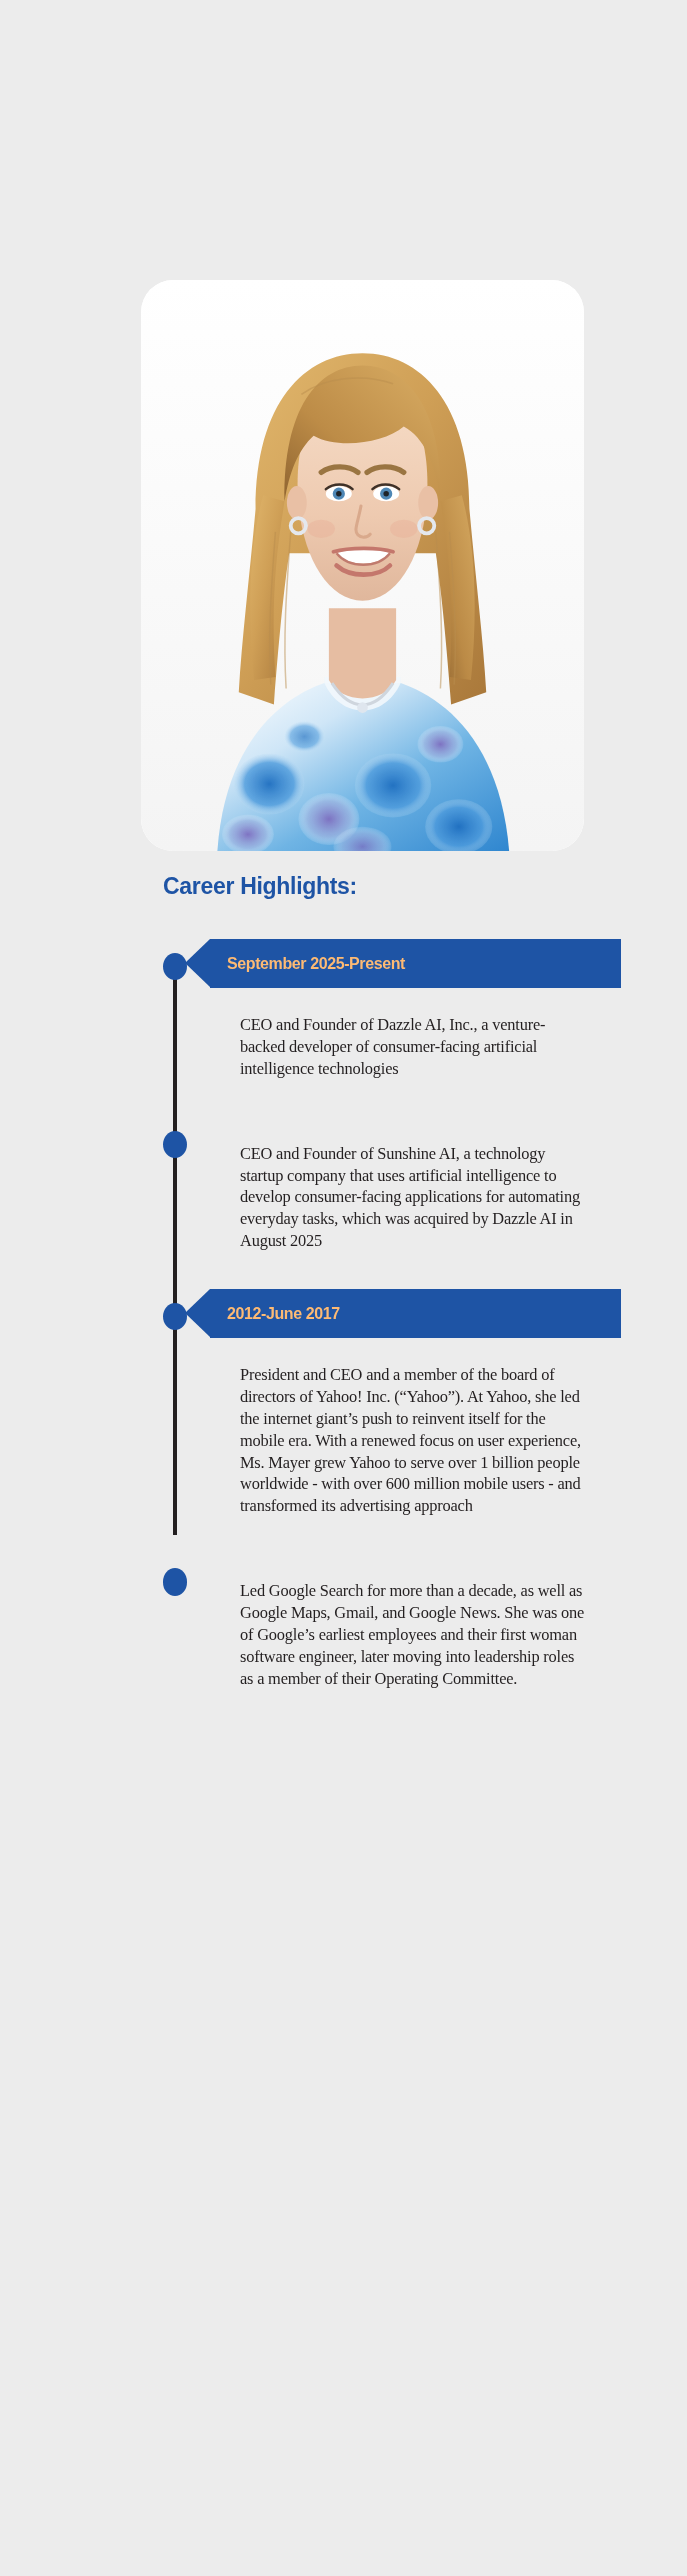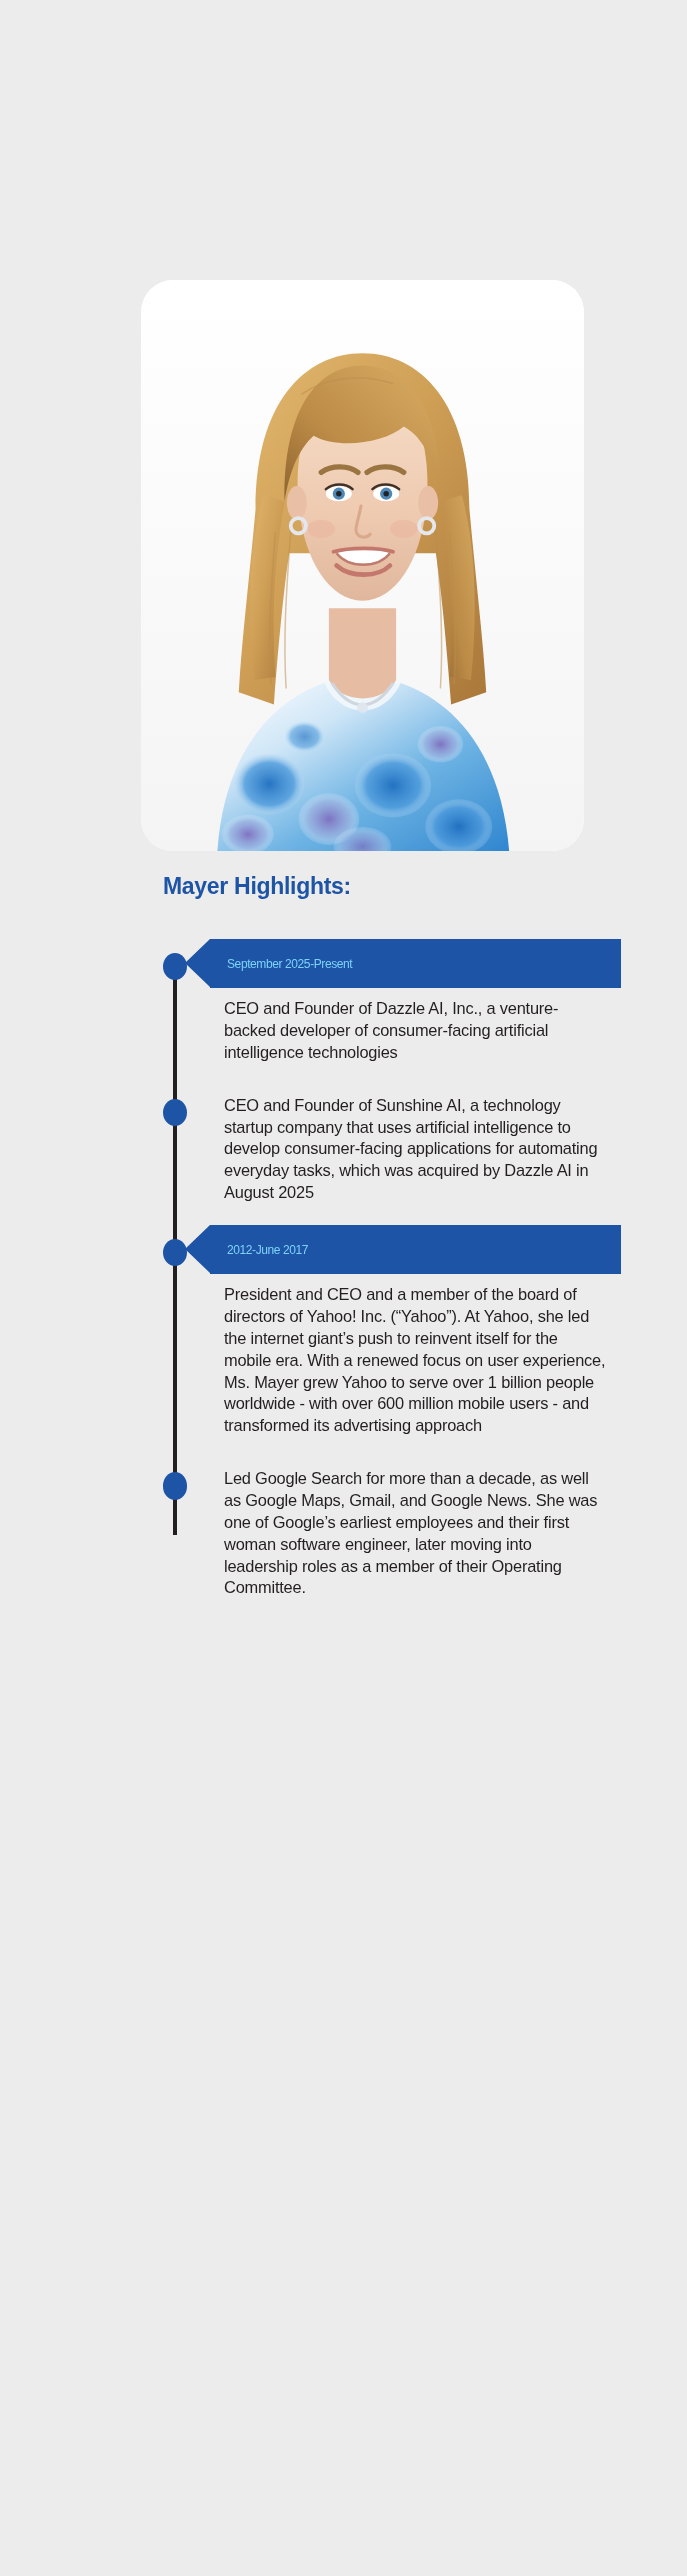--- a/index.html
+++ b/index.html
@@ -84,38 +84,38 @@
     position: absolute;
     left: -25px;
     top: 0;
     width: 0;
     height: 0;
     border-top: 24.4px solid transparent;
     border-bottom: 24.4px solid transparent;
     border-right: 25px solid #1e54a5;
   }
   .tl-banner-label {
-    color: #7dd3fc;
-    font-size: 12px;
-    font-weight: normal;
+    color: #fdba74;
+    font-size: 16px;
+    font-weight: bold;
     letter-spacing: -0.4px;
     padding-left: 17px;
     white-space: nowrap;
   }
   .tl-body {
     margin-left: 61px;
     padding-top: 10px;
     padding-bottom: 21.4px;
     width: 382px;
     color: #231f20;
     font-size: 16.4px;
     line-height: 1.33;
     letter-spacing: -0.2px;
   }
-  .tl-body p { margin: 0; }
+  .tl-body p { margin: 16px; font-family: Liberation Serif, serif; }
 </style>
 </head>
 <body>
 
 <div id="photo-card">
   <svg id="portrait-svg" viewBox="0 0 580 748" preserveAspectRatio="xMidYMid slice" role="img">
     <defs>
       <linearGradient id="bgGrad" x1="0" y1="0" x2="0" y2="1">
         <stop offset="0%" stop-color="#ffffff"></stop>
         <stop offset="100%" stop-color="#f4f4f4"></stop>
@@ -219,21 +219,21 @@
         <path d="M176 330 C170 410 166 470 170 530"></path>
         <path d="M196 330 C190 410 186 470 190 535"></path>
         <path d="M404 330 C410 410 414 470 410 530"></path>
         <path d="M386 330 C392 410 396 470 392 535"></path>
         <path d="M210 150 C240 128 290 122 330 136"></path>
       </g>
     </g>
   </svg>
 </div>
 
-<div id="career-heading">Mayer Highlights:</div>
+<div id="career-heading">Career Highlights:</div>
 
 <div id="timeline">
   <div id="timeline-axis" style="height: 568px;"></div>
 
   <div class="tl-entry">
     <span class="tl-dot"></span>
     <div class="tl-banner">
       <span class="tl-banner-label">September 2025-Present</span>
     </div>
     <div class="tl-body">

